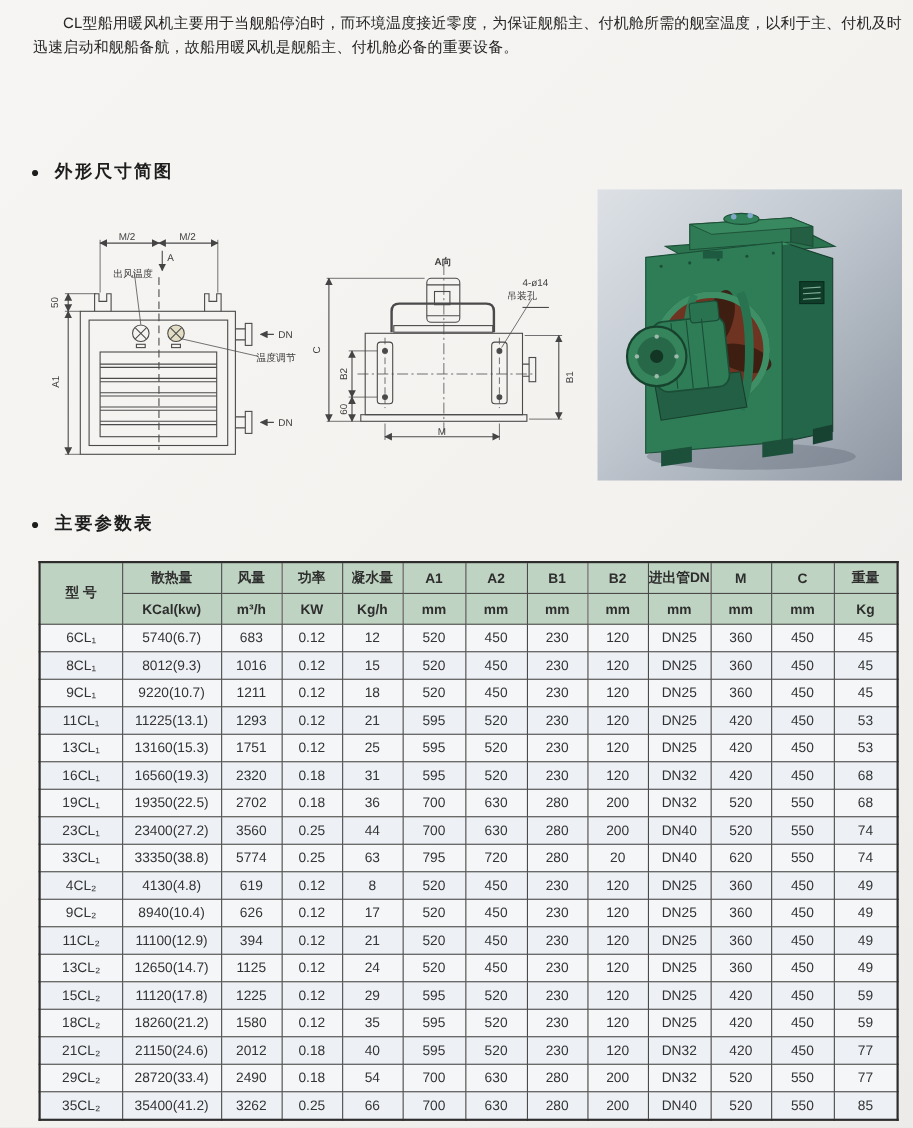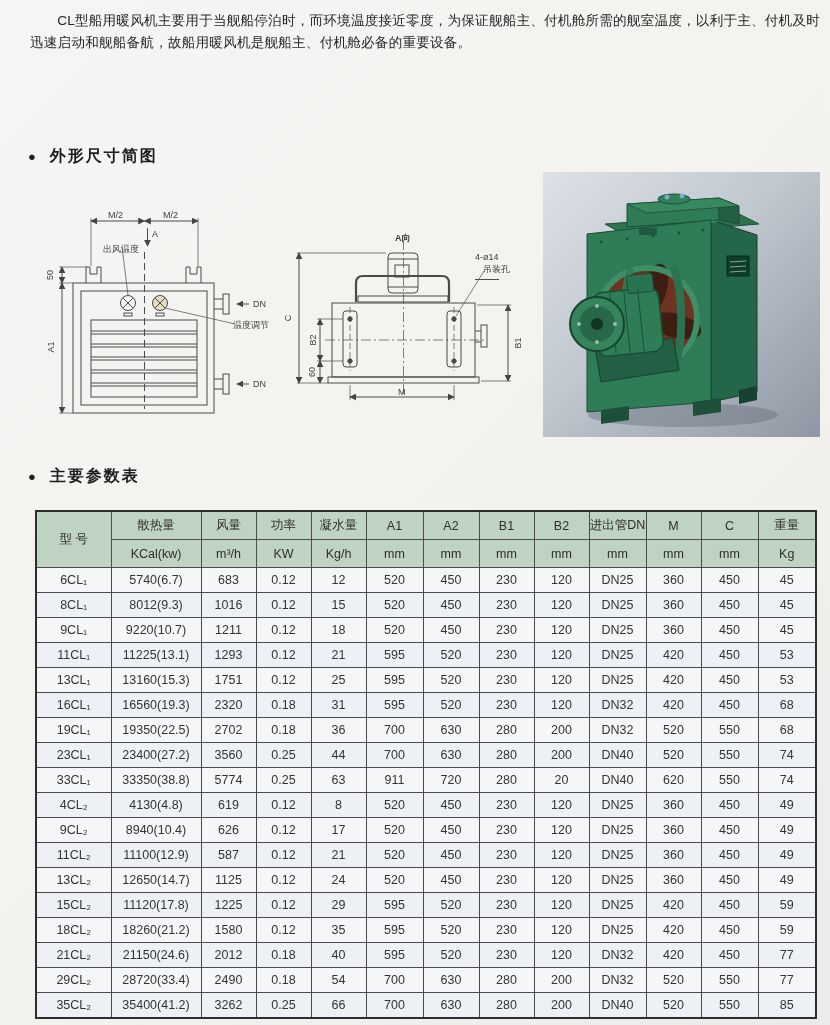--- a/index.html
+++ b/index.html
@@ -29,21 +29,21 @@
   .fig svg{position:absolute;left:0;top:0;}
   .fig-label{position:absolute;font-size:9px;color:#3d3d3d;white-space:nowrap;line-height:10px;}
   .rot{transform:rotate(-90deg);}
   
   #param-table-wrap{position:absolute;left:35px;top:510px;width:781px;}
   table.params{border-collapse:collapse;table-layout:fixed;width:781px;border:2px solid #2d2d2d;}
   table.params th,table.params td{
     border:1px solid #4a4a4a;text-align:center;vertical-align:middle;
     padding:0;overflow:hidden;white-space:nowrap;
   }
-  table.params thead th{background:#bed3c1;font-weight:normal;font-size:12.5px;color:#2e2e2e;height:27px;}
+  table.params thead th{background:#bed3c1;font-weight:bold;font-size:12.5px;color:#2e2e2e;height:27px;}
   table.params tbody td{background:#f4f6f8;font-size:12.5px;color:#333;height:24px;}
   table.params tbody tr:nth-child(even) td{background:#edf1f6;}
   table.params tbody td:nth-child(1){font-size:12.5px;margin-top:24px;}
 </style>
 </head>
 <body>
 
 <div class="page">
 
   <div class="intro">
@@ -185,21 +185,21 @@
 
         <line x1="192" y1="110" x2="226" y2="110" stroke-width="0.7"></line>
         <line x1="196" y1="186" x2="226" y2="186" stroke-width="0.7"></line>
         <line x1="223" y1="110" x2="223" y2="186" marker-start="url(#arT)" marker-end="url(#arT)"></line>
 
         <line x1="199" y1="76" x2="171" y2="121" stroke-width="0.7"></line>
       </g>
     </svg>
     <span class="fig-label" style="left:110px;top:38px;font-weight:bold;">A向</span>
     <span class="fig-label" style="left:190px;top:57px;border-bottom:0.7px solid #4a4a4a;padding-bottom:17px;">4-ø14</span>
-    <span class="fig-label" style="left:198px;top:69px;">吊装孔</span>
+    <span class="fig-label" style="left:176px;top:69px;">吊装孔</span>
     <span class="fig-label rot" style="left:0px;top:118px;">C</span>
     <span class="fig-label rot" style="left:22px;top:140px;">B2</span>
     <span class="fig-label rot" style="left:22px;top:172px;">60</span>
     <span class="fig-label" style="left:113px;top:192px;">M</span>
     <span class="fig-label rot" style="left:227px;top:143px;">B1</span>
   </div>
 
   <div class="fig" id="fig-photo">
     <svg width="277" height="265" viewBox="0 0 277 265">
       <defs>
@@ -453,21 +453,21 @@
       <td>520</td>
       <td>550</td>
       <td>74</td>
     </tr>
           <tr>
       <td>33CL₁</td>
       <td>33350(38.8)</td>
       <td>5774</td>
       <td>0.25</td>
       <td>63</td>
-      <td>911</td>
+      <td>795</td>
       <td>720</td>
       <td>280</td>
       <td>20</td>
       <td>DN40</td>
       <td>620</td>
       <td>550</td>
       <td>74</td>
     </tr>
           <tr>
       <td>4CL₂</td>
@@ -495,21 +495,21 @@
       <td>230</td>
       <td>120</td>
       <td>DN25</td>
       <td>360</td>
       <td>450</td>
       <td>49</td>
     </tr>
           <tr>
       <td>11CL₂</td>
       <td>11100(12.9)</td>
-      <td>587</td>
+      <td>394</td>
       <td>0.12</td>
       <td>21</td>
       <td>520</td>
       <td>450</td>
       <td>230</td>
       <td>120</td>
       <td>DN25</td>
       <td>360</td>
       <td>450</td>
       <td>49</td>

